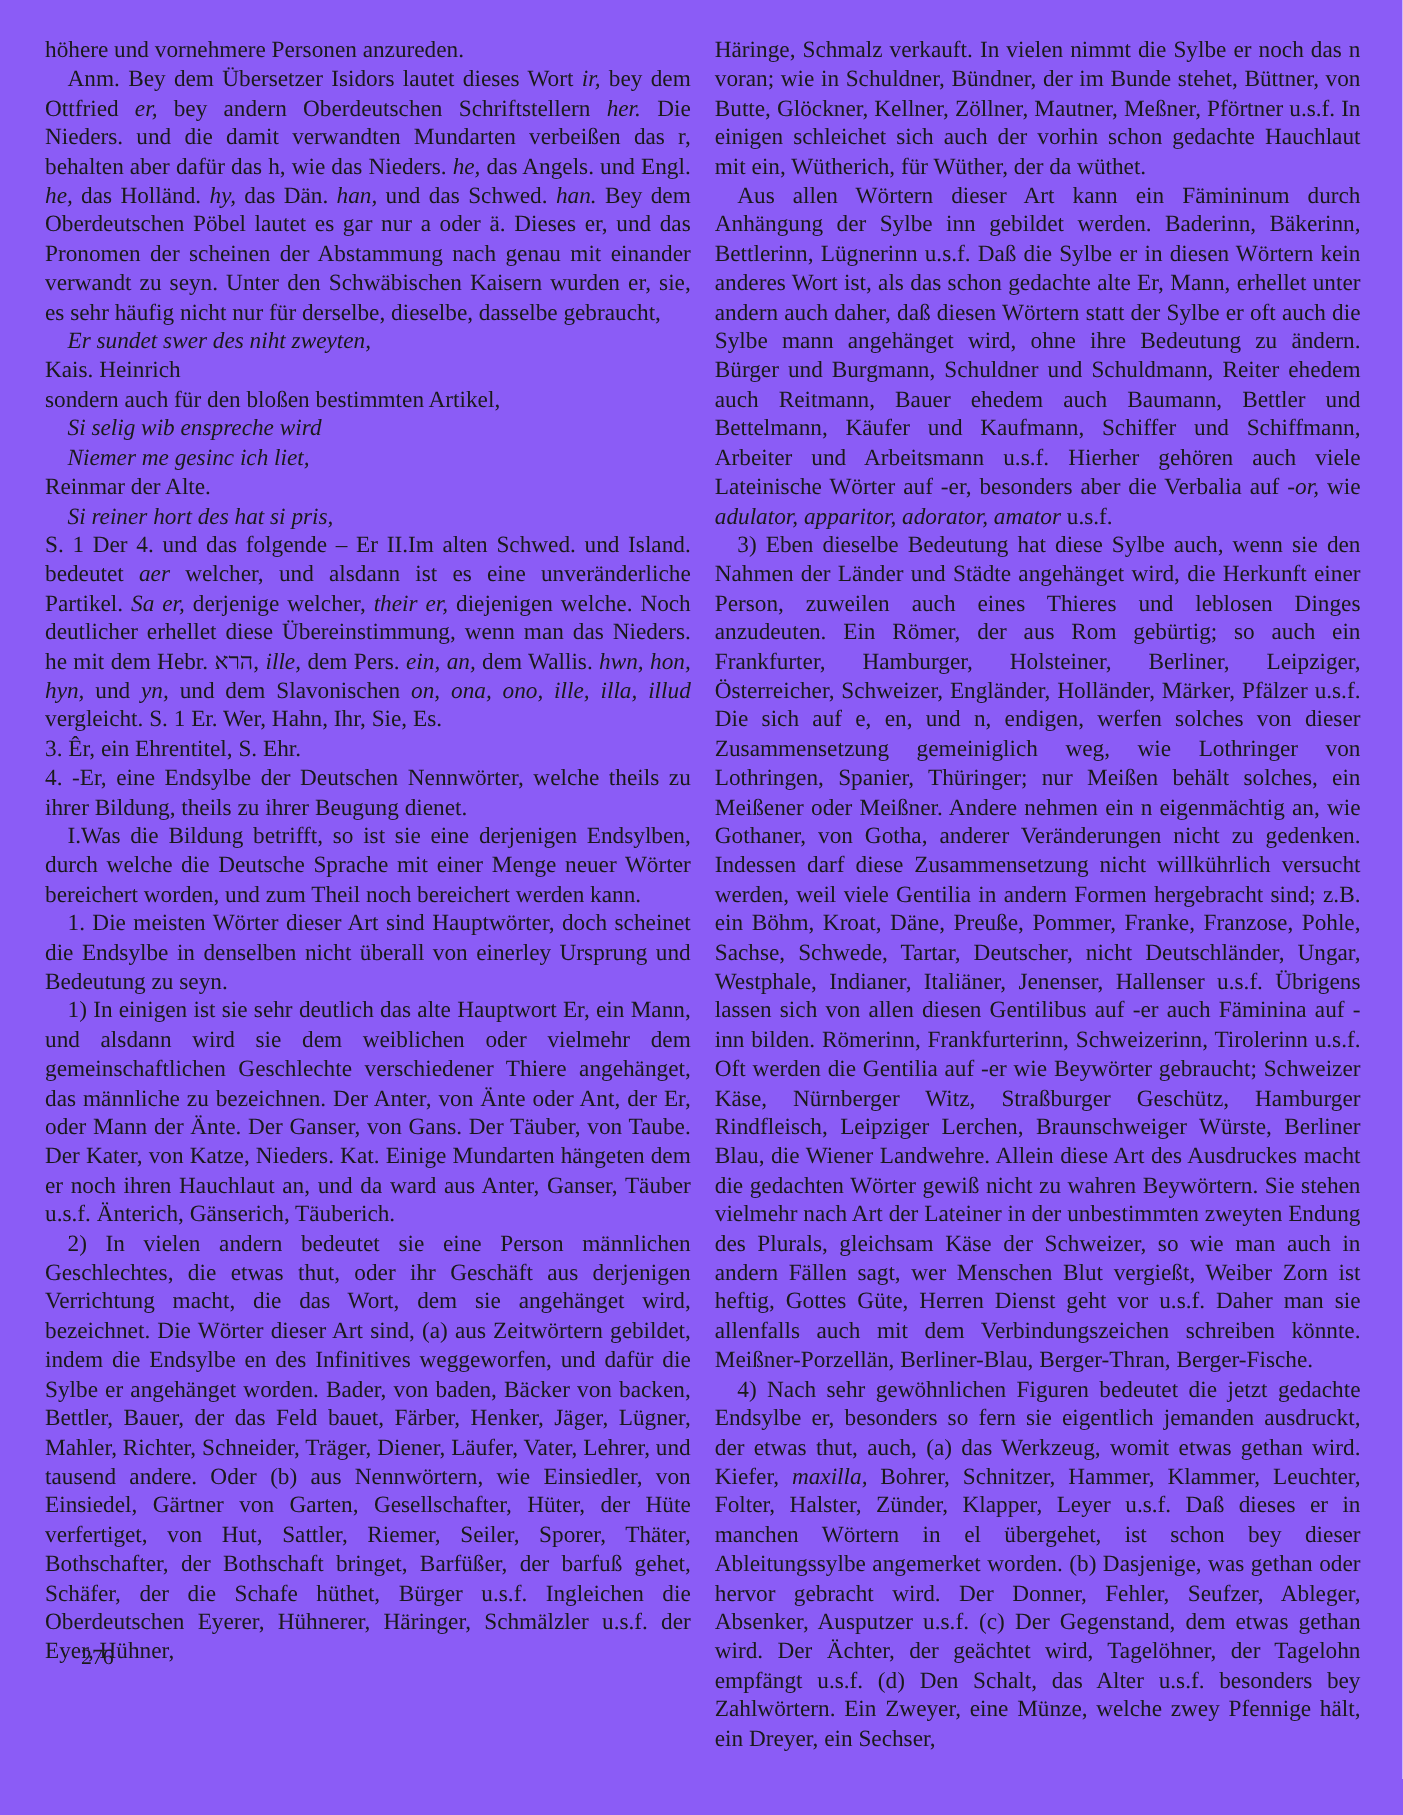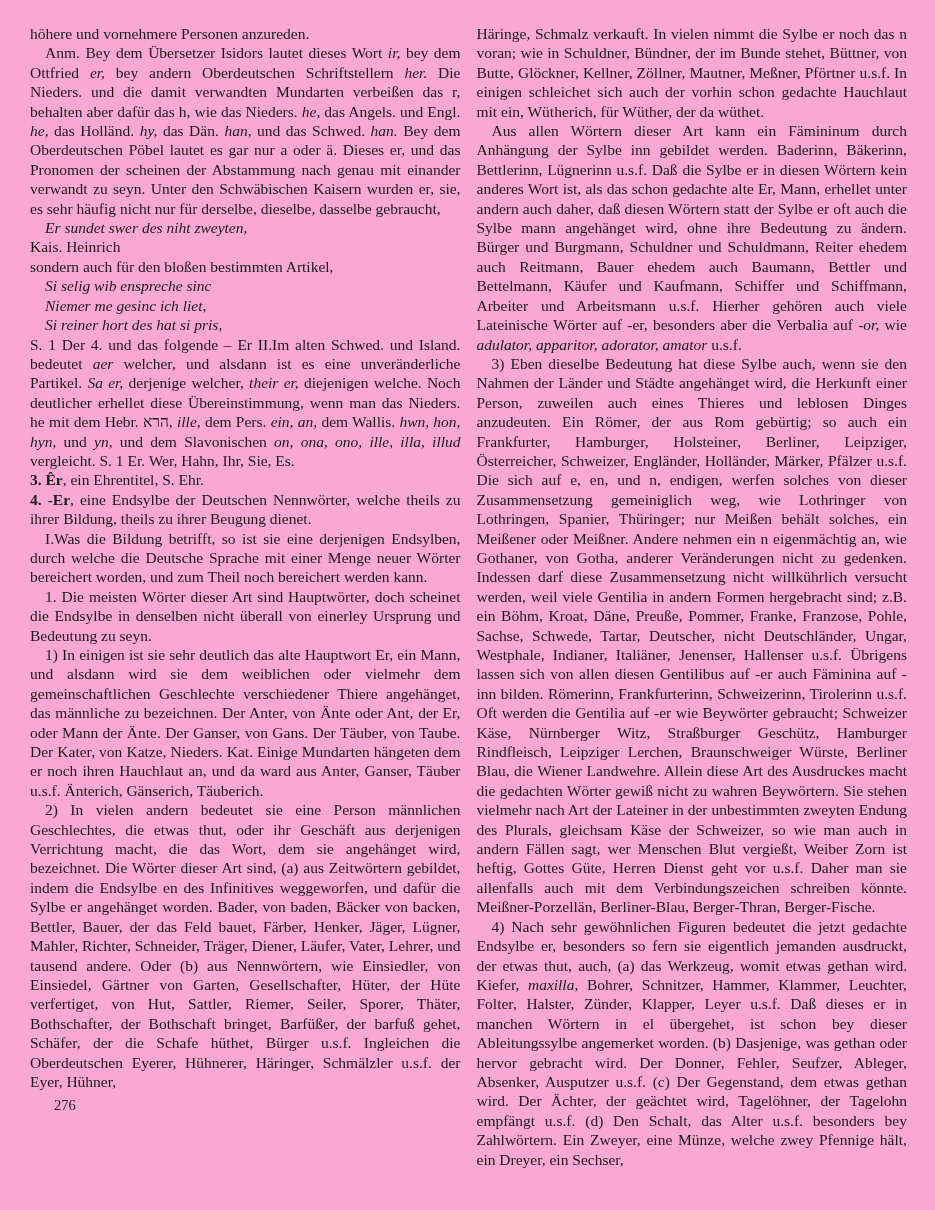--- a/index.html
+++ b/index.html
@@ -4,21 +4,21 @@
 <style>
   html, body {
     margin: 0;
     padding: 0;
     background: #ffffff;
   }
   .page {
     position: relative;
     width: 935px;
     height: 1210px;
-    background: #f9a8d4;
+    background: #8b5cf6;
     color: #1a1a1a;
     font-family: "Liberation Serif", "DejaVu Serif", serif;
     font-size: 15.5px;
     line-height: 19.4px;
     overflow: hidden;
     box-sizing: border-box;
   }
   .columns {
     position: absolute;
     top: 24px;
@@ -50,36 +50,37 @@
   .attribution {
     text-align: left;
   }
   .page-number {
     position: absolute;
     left: 30px;
     top: 1096px;
     font-size: 14.5px;
     margin-left: 24px;
   }
-  b { font-weight: bold; }
+  b { font-weight: normal; }
   i { }
 </style>
 </head>
 <body>
 
 <div class="page">
   <div class="columns">
     <div class="column" id="left-column">
         <p class="block text">höhere und vornehmere Personen anzureden.</p>
         <p class="block text indent">Anm. Bey dem Übersetzer Isidors lautet dieses Wort <i>ir,</i> bey dem Ottfried <i>er,</i> bey andern Oberdeutschen Schriftstellern <i>her.</i> Die Nieders. und die damit verwandten Mundarten verbeißen das r, behalten aber dafür das h, wie das Nieders. <i>he,</i> das Angels. und Engl. <i>he,</i> das Holländ. <i>hy,</i> das Dän. <i>han,</i> und das Schwed. <i>han.</i> Bey dem Oberdeutschen Pöbel lautet es gar nur a oder ä. Dieses er, und das Pronomen der scheinen der Abstammung nach genau mit einander verwandt zu seyn. Unter den Schwäbischen Kaisern wurden er, sie, es sehr häufig nicht nur für derselbe, dieselbe, dasselbe gebraucht,</p>
         <p class="block verse"><i>Er sundet swer des niht zweyten,</i></p>
         <p class="block attribution">Kais. Heinrich</p>
         <p class="block text">sondern auch für den bloßen bestimmten Artikel,</p>
-        <p class="block verse"><i>Si selig wib enspreche sinc</i></p>
+        <p class="block verse"><i>Si selig wib enspreche wird</i></p>
         <p class="block verse"><i>Niemer me gesinc ich liet,</i></p>
+        <p class="block attribution">Reinmar der Alte.</p>
         <p class="block verse"><i>Si reiner hort des hat si pris,</i></p>
         <p class="block text">S. 1 Der 4. und das folgende – Er II.Im alten Schwed. und Island. bedeutet <i>aer</i> welcher, und alsdann ist es eine unveränderliche Partikel. <i>Sa er,</i> derjenige welcher, <i>their er,</i> diejenigen welche. Noch deutlicher erhellet diese Übereinstimmung, wenn man das Nieders. he mit dem Hebr. הרא, <i>ille,</i> dem Pers. <i>ein, an,</i> dem Wallis. <i>hwn, hon, hyn,</i> und <i>yn,</i> und dem Slavonischen <i>on, ona, ono, ille, illa, illud</i> vergleicht. S. 1 Er. Wer, Hahn, Ihr, Sie, Es.</p>
         <p class="block text"><b>3. Êr</b>, ein Ehrentitel, S. Ehr.</p>
         <p class="block text"><b>4. -Er</b>, eine Endsylbe der Deutschen Nennwörter, welche theils zu ihrer Bildung, theils zu ihrer Beugung dienet.</p>
         <p class="block text indent">I.Was die Bildung betrifft, so ist sie eine derjenigen Endsylben, durch welche die Deutsche Sprache mit einer Menge neuer Wörter bereichert worden, und zum Theil noch bereichert werden kann.</p>
         <p class="block text indent">1. Die meisten Wörter dieser Art sind Hauptwörter, doch scheinet die Endsylbe in denselben nicht überall von einerley Ursprung und Bedeutung zu seyn.</p>
         <p class="block text indent">1) In einigen ist sie sehr deutlich das alte Hauptwort Er, ein Mann, und alsdann wird sie dem weiblichen oder vielmehr dem gemeinschaftlichen Geschlechte verschiedener Thiere angehänget, das männliche zu bezeichnen. Der Anter, von Änte oder Ant, der Er, oder Mann der Änte. Der Ganser, von Gans. Der Täuber, von Taube. Der Kater, von Katze, Nieders. Kat. Einige Mundarten hängeten dem er noch ihren Hauchlaut an, und da ward aus Anter, Ganser, Täuber u.s.f. Änterich, Gänserich, Täuberich.</p>
         <p class="block text indent">2) In vielen andern bedeutet sie eine Person männlichen Geschlechtes, die etwas thut, oder ihr Geschäft aus derjenigen Verrichtung macht, die das Wort, dem sie angehänget wird, bezeichnet. Die Wörter dieser Art sind, (a) aus Zeitwörtern gebildet, indem die Endsylbe en des Infinitives weggeworfen, und dafür die Sylbe er angehänget worden. Bader, von baden, Bäcker von backen, Bettler, Bauer, der das Feld bauet, Färber, Henker, Jäger, Lügner, Mahler, Richter, Schneider, Träger, Diener, Läufer, Vater, Lehrer, und tausend andere. Oder (b) aus Nennwörtern, wie Einsiedler, von Einsiedel, Gärtner von Garten, Gesellschafter, Hüter, der Hüte verfertiget, von Hut, Sattler, Riemer, Seiler, Sporer, Thäter, Bothschafter, der Bothschaft bringet, Barfüßer, der barfuß gehet, Schäfer, der die Schafe hüthet, Bürger u.s.f. Ingleichen die Oberdeutschen Eyerer, Hühnerer, Häringer, Schmälzler u.s.f. der Eyer, Hühner,</p>
       </div>
     <div class="column" id="right-column">

